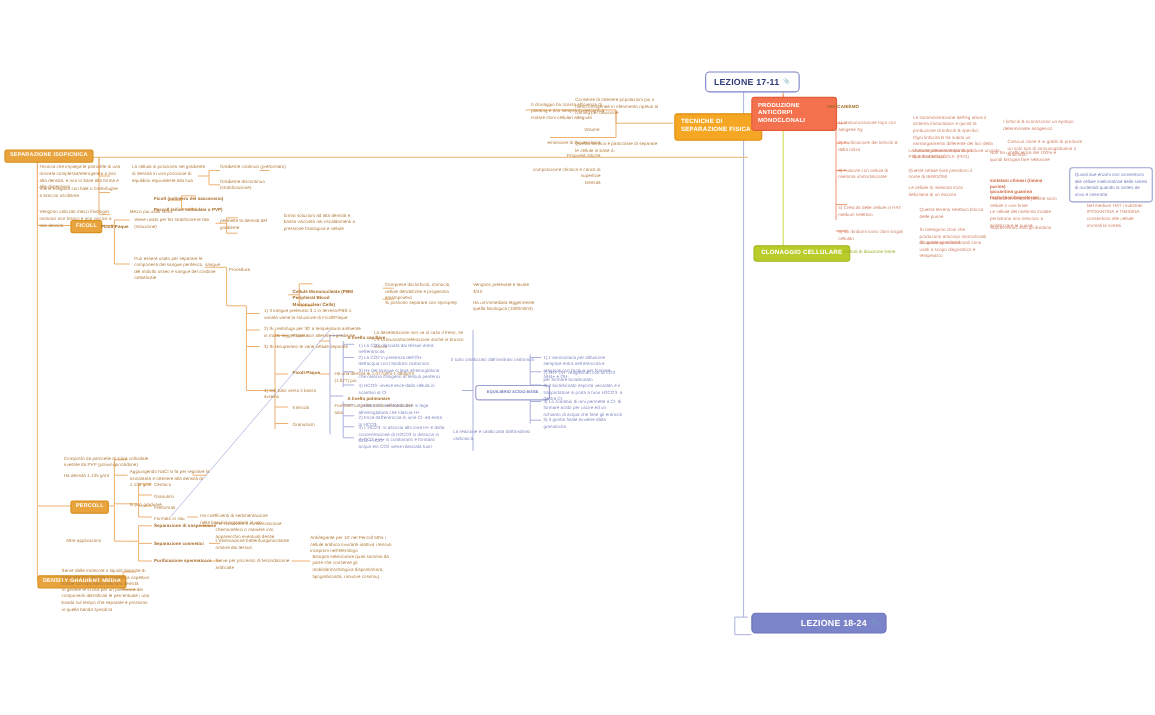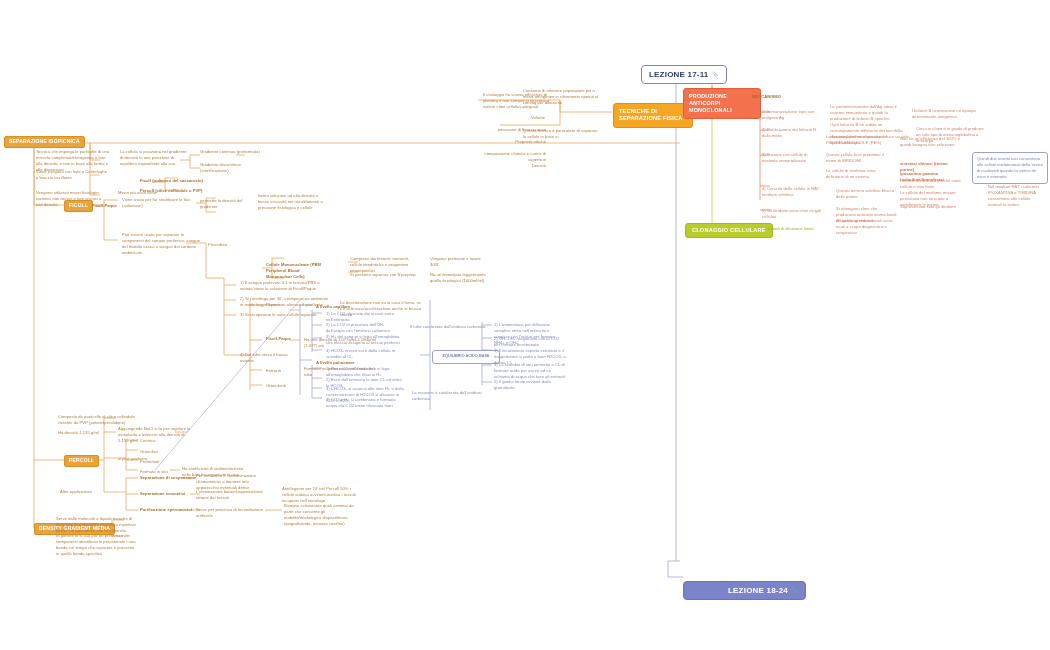--- a/index.html
+++ b/index.html
@@ -210,21 +210,21 @@
       <path d="M112,536 H124"></path>
     </g>
   </svg>
 
 
   <div class="node chip chip-lesson" style="left:641px;top:65px;">
     <span class="lbl">LEZIONE 17-11</span>
     <span class="clip">📎</span>
   </div>
 
-  <div class="node chip chip-lesson2" style="left:683px;top:581px;padding-left:44px;">
+  <div class="node chip chip-lesson2" style="left:683px;top:557px;padding-left:44px;">
     <span class="lbl">LEZIONE 18-24</span>
     <span class="clip">📎</span>
   </div>
 
   <div class="node chip chip-orange-lg" style="left:613px;top:103px;">
     <span>TECNICHE DI SEPARAZIONE FISICA</span>
   </div>
 
   <div class="node chip chip-salmon" style="left:683px;top:88px;">
     <span>PRODUZIONE ANTICORPI MONOCLONALI</span>

